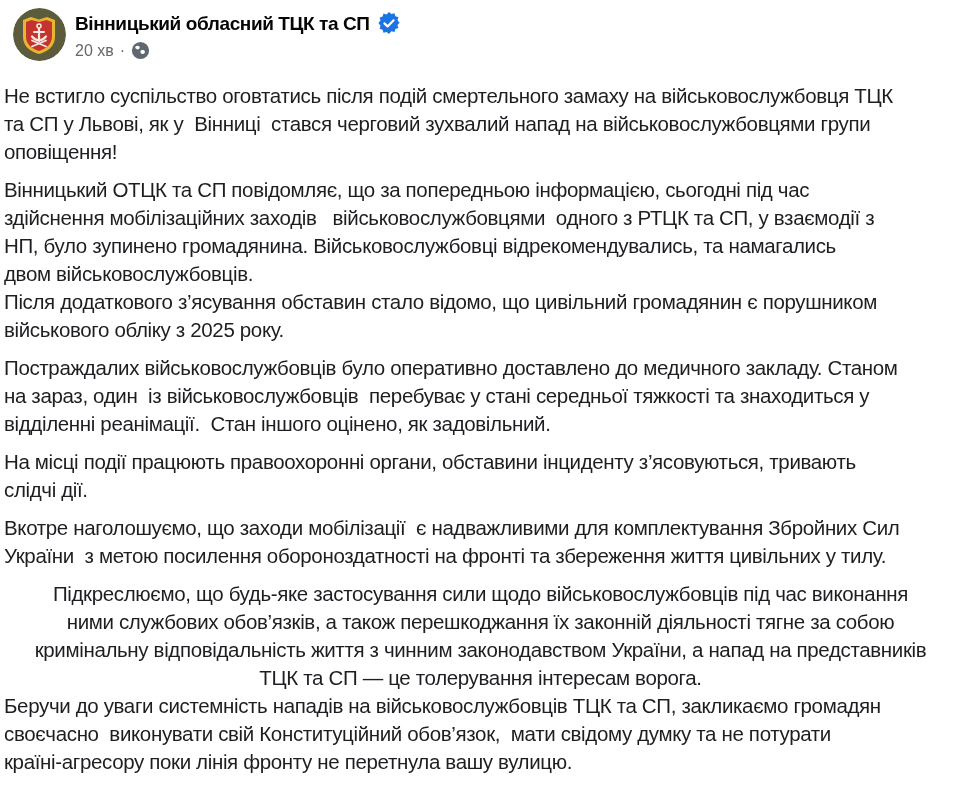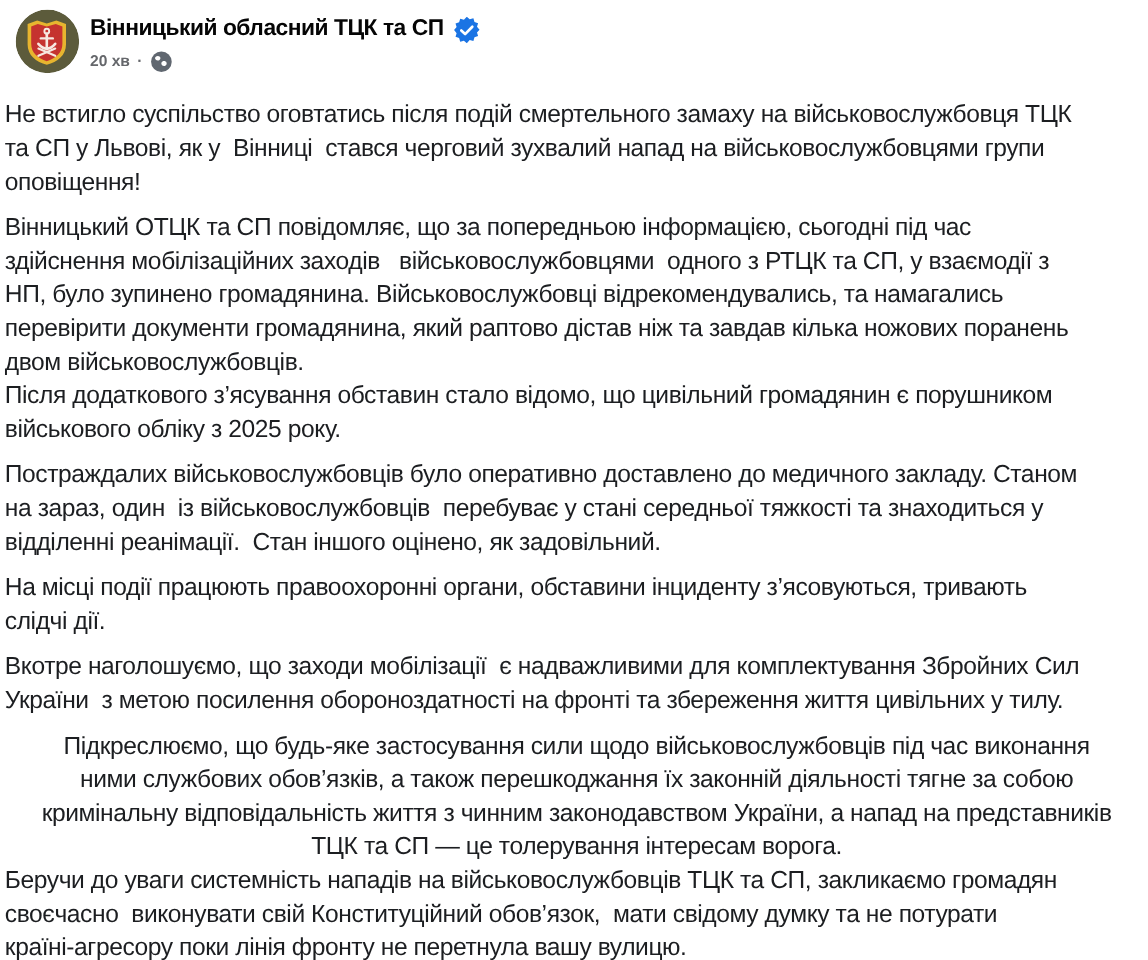--- a/index.html
+++ b/index.html
@@ -19,31 +19,30 @@
   
   .header { position: relative; height: 82px; }
   .avatar {
     position: absolute; left: 13px; top: 8px;
     width: 53px; height: 53px; border-radius: 50%;
     overflow: hidden; cursor: pointer;
     box-shadow: inset 0 0 0 1px rgba(0,0,0,.08);
   }
   .avatar svg { display: block; }
   .hgroup { position: absolute; left: 75px; top: 11px; }
-  .name-row { display: flex; align-items: flex-end; gap: 8px; }
+  .name-row { display: flex; align-items: flex-start; gap: 8px; }
   .page-name {
     font-weight: bold; font-size: 19px; line-height: 25px;
     letter-spacing: -0.4px; color: #050505; cursor: pointer;
   }
   .verified { display: inline-flex; margin-top: 1px; }
   .sub-row {
-    display: flex; align-items: center; gap: 5px;
-    margin-top: 5px; font-size: 13px; line-height: 20px;
+    display: flex; gap: 5px;
+    margin-top: 5px; font-size: 16px; line-height: 20px;
     color: var(--muted, #65676b);
-    font-weight: bold;
   }
   .timestamp { cursor: pointer; }
   .dot { margin: 0 1px; }
   .globe { display: inline-flex; }
 
   
   .post-body { padding: 0 0 0 4px; }
   p.para { margin: 0 0 10px 0; padding: 0; }
   .line {
     display: block;
@@ -105,21 +104,20 @@
   <div class="post-body">
       <p class="para">
         <span class="line">Не встигло суспільство оговтатись після подій смертельного замаху на військовослужбовця ТЦК</span>
         <span class="line">та СП у Львові, як у  Вінниці  стався черговий зухвалий напад на військовослужбовцями групи</span>
         <span class="line">оповіщення!</span>
       </p>
       <p class="para" style="margin-bottom: 0px;">
         <span class="line">Вінницький ОТЦК та СП повідомляє, що за попередньою інформацією, сьогодні під час</span>
         <span class="line">здійснення мобілізаційних заходів   військовослужбовцями  одного з РТЦК та СП, у взаємодії з</span>
         <span class="line">НП, було зупинено громадянина. Військовослужбовці відрекомендувались, та намагались</span>
-        <span class="line">перевірити документи громадянина, який раптово дістав ніж та завдав кілька ножових поранень</span>
         <span class="line">двом військовослужбовців.</span>
       </p>
       <p class="para">
         <span class="line">Після додаткового з’ясування обставин стало відомо, що цивільний громадянин є порушником</span>
         <span class="line">військового обліку з 2025 року.</span>
       </p>
       <p class="para">
         <span class="line">Постраждалих військовослужбовців було оперативно доставлено до медичного закладу. Станом</span>
         <span class="line">на зараз, один  із військовослужбовців  перебуває у стані середньої тяжкості та знаходиться у</span>
         <span class="line">відділенні реанімації.  Стан іншого оцінено, як задовільний.</span>

